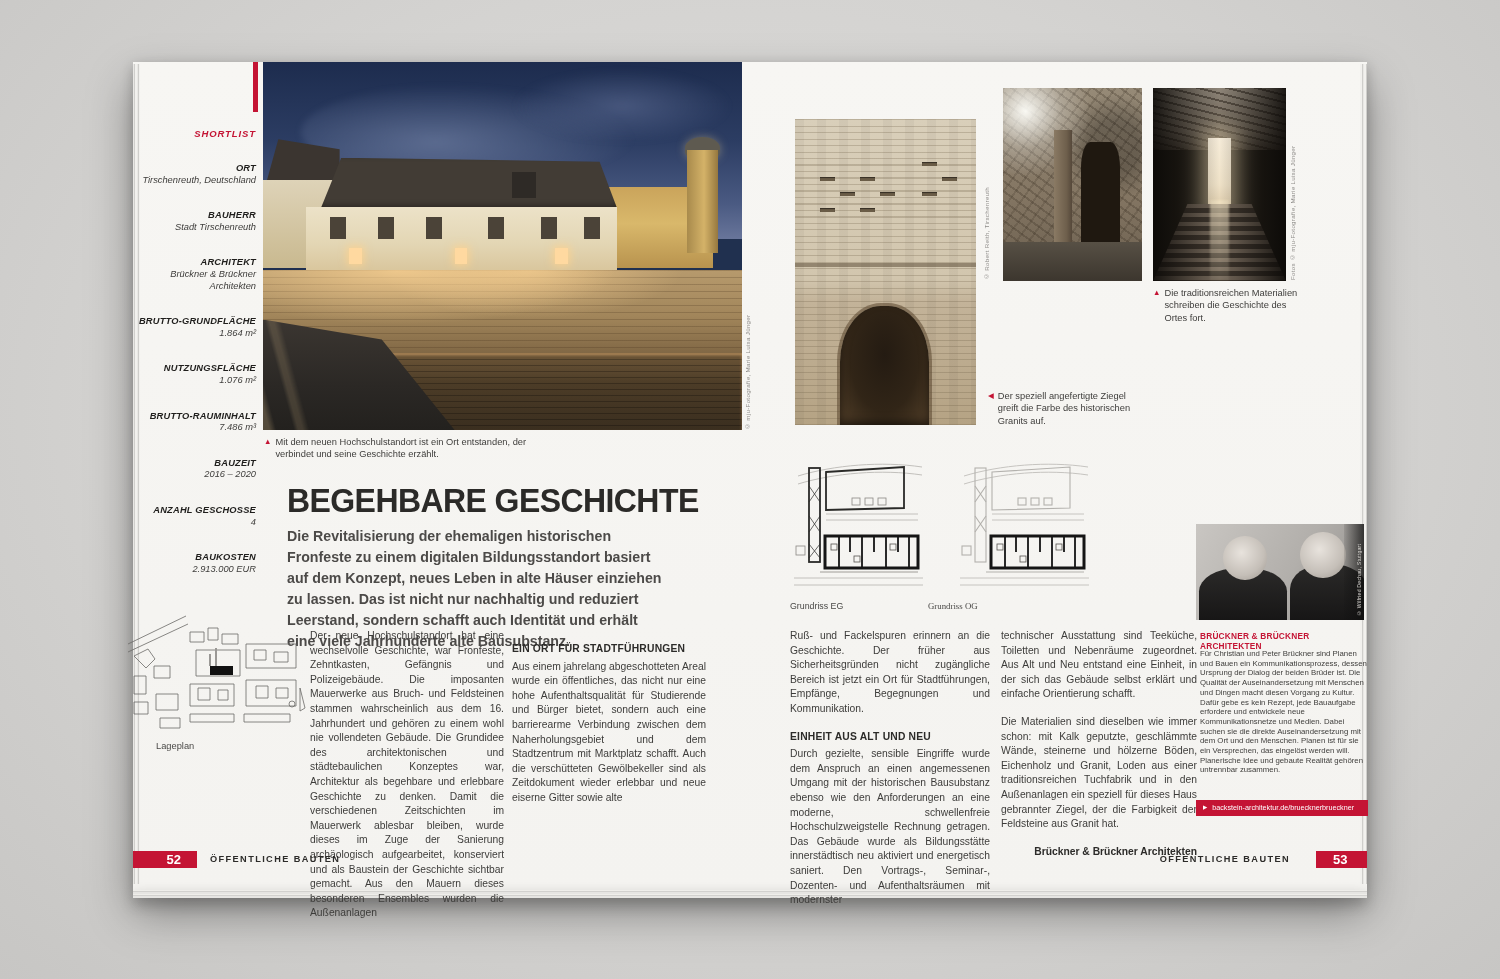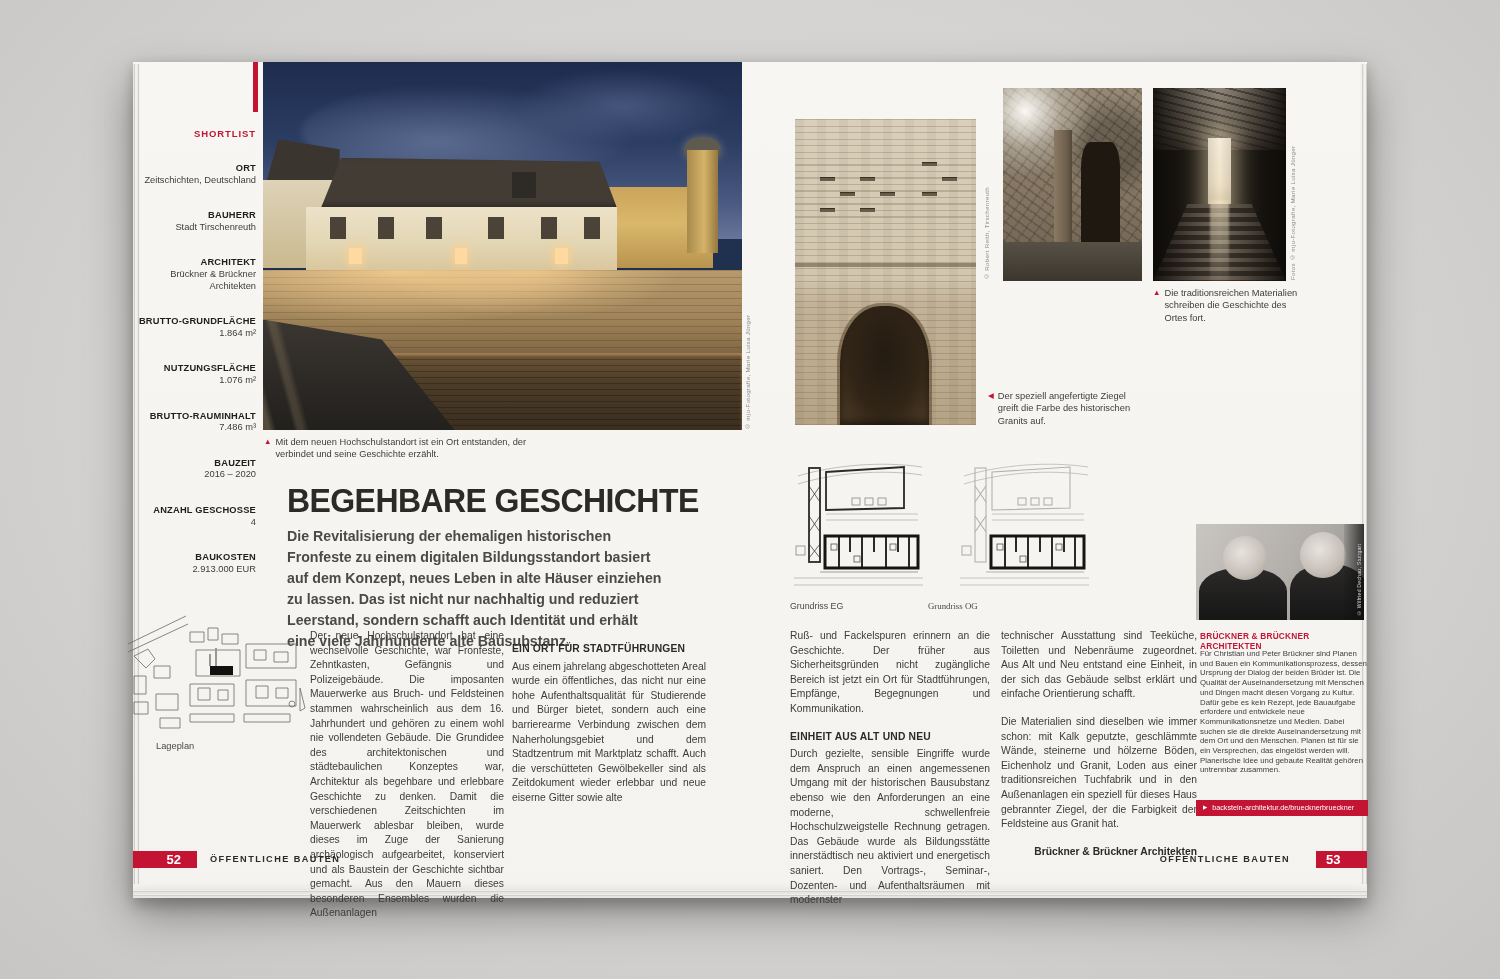--- a/index.html
+++ b/index.html
@@ -18,21 +18,21 @@
   .edge-right { position:absolute; right:0; top:2px; width:7px; height:99%;
     background:repeating-linear-gradient(90deg,#f2f1ee 0 2px,#cfcecb 2px 3px,#e9e8e5 3px 4px); }
   .edge-bottom { position:absolute; left:0; bottom:-8px; width:100%; height:8px;
     background:repeating-linear-gradient(180deg,#efeeea 0 1px,#d2d1ce 1px 2px,#e6e5e2 2px 4px);
     box-shadow:0 6px 14px rgba(0,0,0,.28); }
 
   .abs { position:absolute; }
 
   
   .red-stripe { position:absolute; left:253px; top:62px; width:5px; height:50px; background:var(--accent); }
-  .shortlist { position:absolute; left:138px; top:128px; width:118px; text-align:right; }
+  .shortlist { position:absolute; left:138px; top:128px; width:118px; text-align:right;font-style:italic; }
   .sl-title { color:var(--accent); font-size:9.5px; font-weight:bold; letter-spacing:.9px; margin-bottom:11px; }
   .sl-item { margin-bottom:4.5px;margin-top:24px; }
   .sl-label { font-size:9.3px; font-weight:bold; color:#1f1e1c; line-height:11.6px; letter-spacing:.2px; }
   .sl-value { font-size:9.3px; color:#3e3d3b; line-height:11.6px; }
 
   .caption { display:flex; gap:4px; font-size:9.3px; line-height:12.4px; color:#3e3d3b; }
   .tri { color:var(--accent); font-size:7.5px; line-height:12.4px; flex:0 0 auto; }
 
   .headline { position:absolute; left:287px; top:482px; font-size:33px; font-weight:bold;
     letter-spacing:-.6px; color:#2b2a28; transform:scaleX(.97); transform-origin:left; white-space:nowrap; }
@@ -188,21 +188,21 @@
     <div class="edge-bottom"></div>
   </div>
 
   <div class="red-stripe"></div>
 
   <div class="shortlist">
     <div class="sl-title">SHORTLIST</div>
     <div>
         <div class="sl-item">
           <div class="sl-label">ORT</div>
-          <div class="sl-value">Zeitschichten, Deutschland</div>
+          <div class="sl-value">Tirschenreuth, Deutschland</div>
         </div>
         <div class="sl-item">
           <div class="sl-label">BAUHERR</div>
           <div class="sl-value">Stadt Tirschenreuth</div>
         </div>
         <div class="sl-item">
           <div class="sl-label">ARCHITEKT</div>
           <div class="sl-value">Brückner &amp; Brückner Architekten</div>
         </div>
         <div class="sl-item">
@@ -440,15 +440,15 @@
     <div class="po-strip"></div>
     <div class="po-cred" style="right:2px; top:8px; height:84px;">© Wilfried Dechau, Stuttgart</div>
   </div>
   <div class="profile-head">BRÜCKNER &amp; BRÜCKNER ARCHITEKTEN</div>
   <div class="profile-body">Für Christian und Peter Brückner sind Planen und Bauen ein Kommunikationsprozess, dessen Ursprung der Dialog der beiden Brüder ist. Die Qualität der Auseinandersetzung mit Menschen und Dingen macht diesen Vorgang zu Kultur. Dafür gebe es kein Rezept, jede Bauaufgabe erfordere und entwickele neue Kommunikationsnetze und Medien. Dabei suchen sie die direkte Auseinandersetzung mit dem Ort und den Menschen. Planen ist für sie ein Versprechen, das eingelöst werden will. Planerische Idee und gebaute Realität gehören untrennbar zusammen.</div>
   <div class="linkbar">
     <span class="arrow">▶</span><span>backstein-architektur.de/bruecknerbrueckner</span>
   </div>
 
   <div class="footsec" style="left:1090px; width:200px; text-align:right;">ÖFFENTLICHE BAUTEN</div>
-  <div class="pagebox" style="left:1316px; width:51px; text-align:left; padding-left:10px;">53</div>
+  <div class="pagebox" style="left:1316px; width:51px; text-align:left; padding-left:17px;">53</div>
 
 </div>
 
 </body></html>

